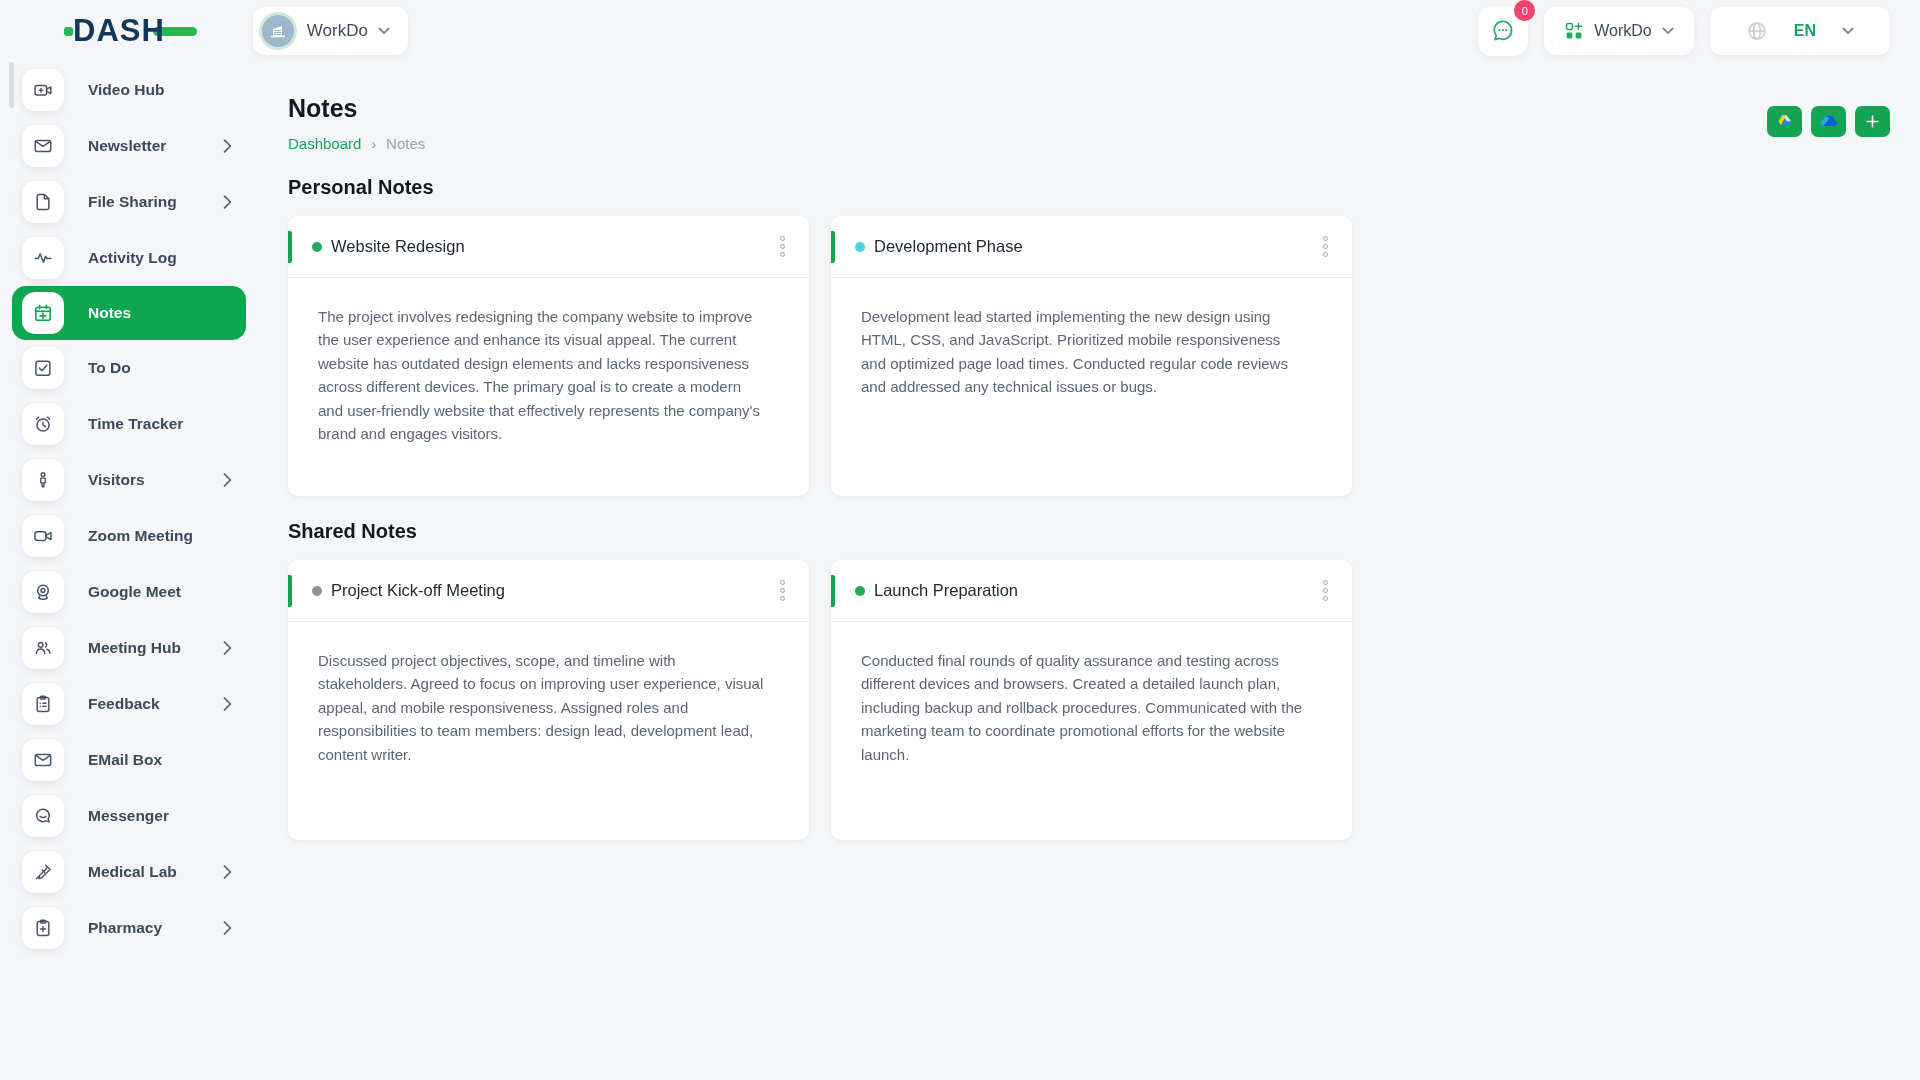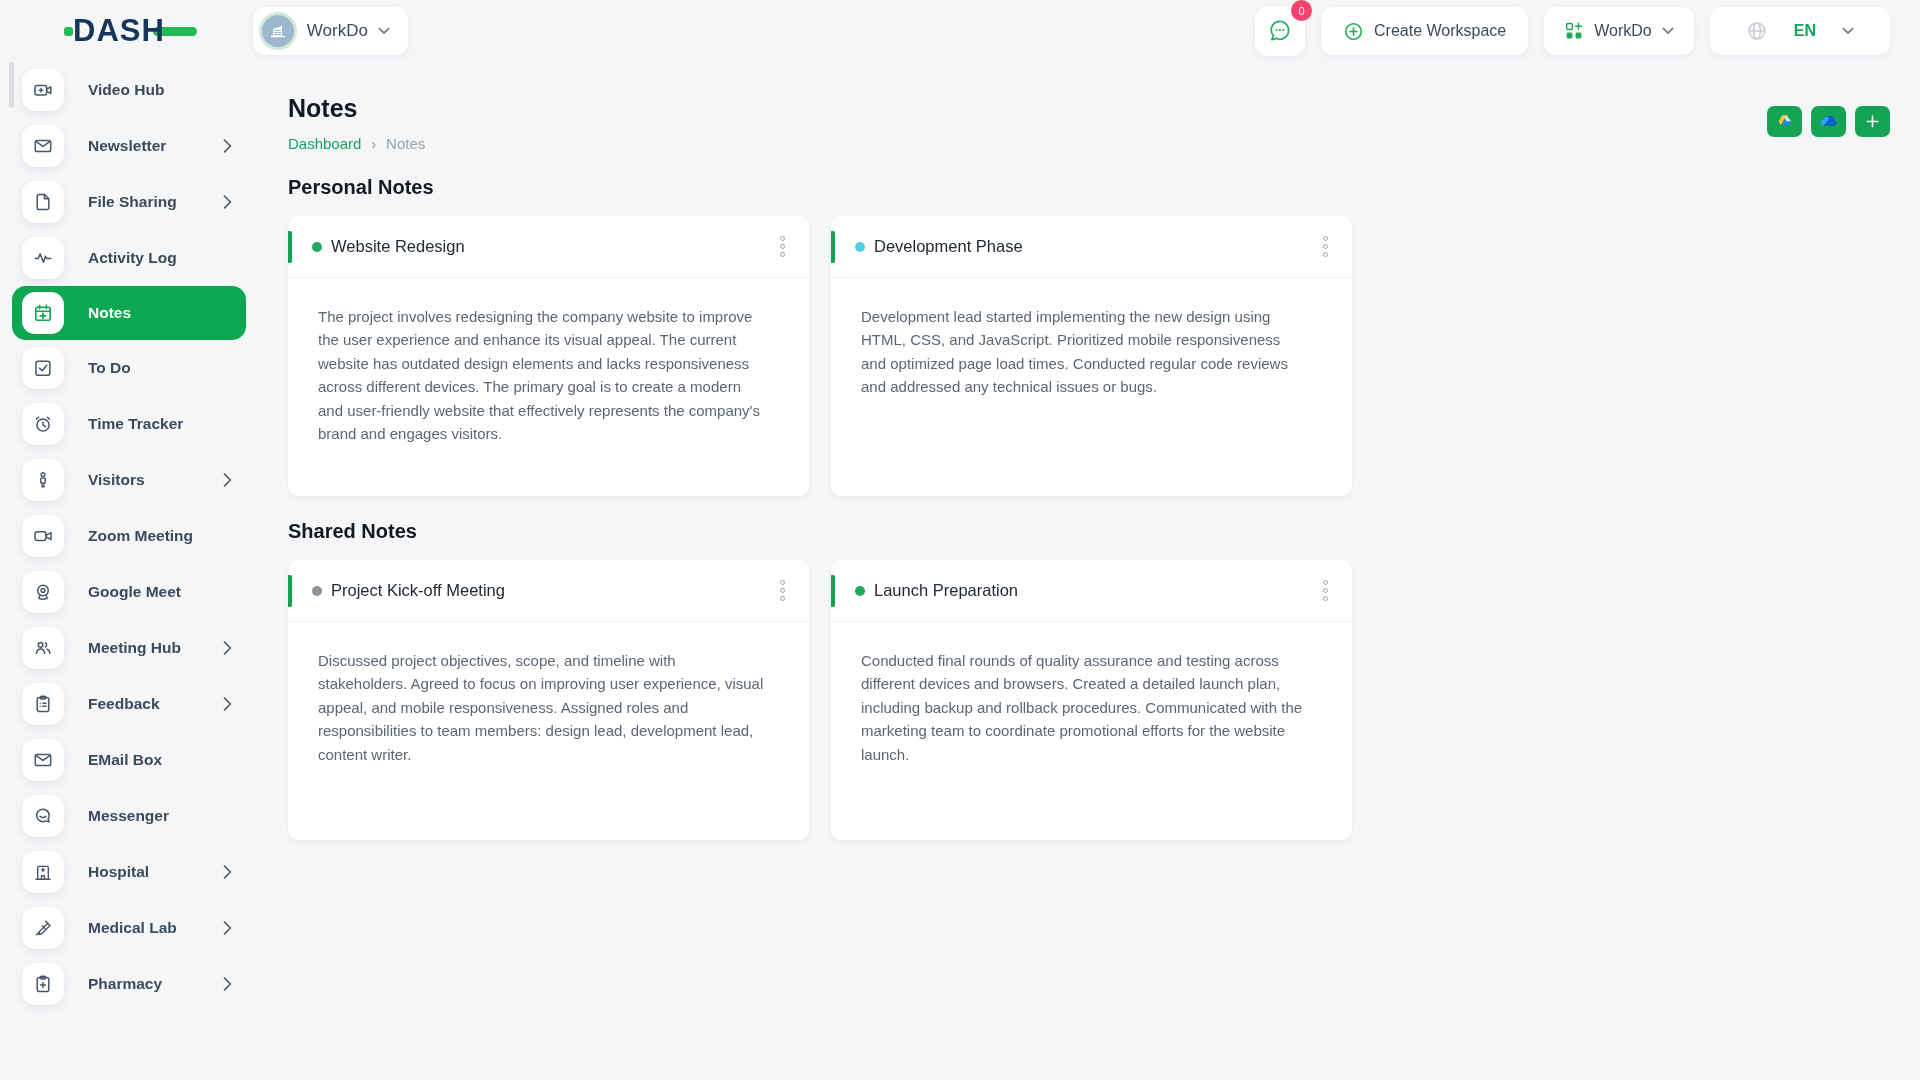--- a/index.html
+++ b/index.html
@@ -93,27 +93,20 @@
     <div class="icon-btn">
       <svg width="26" height="26" viewBox="0 0 23 23">
         <path d="M19 10.6a7.6 7.6 0 1 0-13.4 4.9l-1.2 3.6 3.7-1.1A7.6 7.6 0 0 0 19 10.6z" fill="none" stroke="#21ad64" stroke-width="1.5" stroke-linejoin="round"></path>
         <circle cx="8.4" cy="10.7" r=".95" fill="#21ad64"></circle>
         <circle cx="11.4" cy="10.7" r=".95" fill="#21ad64"></circle>
         <circle cx="14.4" cy="10.7" r=".95" fill="#21ad64"></circle>
       </svg>
       <span class="badge">0</span>
     </div>
 
-    <div class="pill" style="padding:0 22px">
-      <svg width="21" height="21" viewBox="0 0 20 20">
-        <circle cx="10" cy="10" r="7.4" fill="none" stroke="#21a954" stroke-width="1.5"></circle>
-        <path d="M10 6.7v6.6M6.7 10h6.6" stroke="#21a954" stroke-width="1.5" stroke-linecap="round"></path>
-      </svg>
-      <span class="hdr-label">Create Workspace</span>
-    </div>
 
     <div class="pill" style="padding:0 20px">
       <svg width="20" height="20" viewBox="0 0 20 20">
         <rect x="2.6" y="2.6" width="5.8" height="5.8" rx="1.3" fill="none" stroke="#21a954" stroke-width="1.5"></rect>
         <rect x="2.6" y="11.6" width="5.8" height="5.8" rx="1.3" fill="#21a954"></rect>
         <rect x="11.6" y="11.6" width="5.8" height="5.8" rx="1.3" fill="#21a954"></rect>
         <path d="M14.5 2.3v6M11.5 5.3h6" stroke="#21a954" stroke-width="1.5" stroke-linecap="round"></path>
       </svg>
       <span class="hdr-label">WorkDo</span>
       <svg width="12" height="8" viewBox="0 0 10 7">
@@ -293,34 +286,20 @@
     <div class="item">
       <span class="icon-box">
         <svg width="20" height="20" viewBox="0 0 20 20" fill="none" stroke="currentColor" stroke-width="1.5" stroke-linecap="round" stroke-linejoin="round">
           <path d="M9.9 3.2a6.2 6.2 0 1 0 2.8 11.7l3.4 1-1-3.1A6.2 6.2 0 0 0 9.9 3.2z"></path>
             <path d="M7 10.4c1.7 1.3 4.2 1.3 5.9 0"></path>
           </svg>
       </span>
       <span class="item-label">Messenger</span>
     </div>
 
-    <div class="item">
-      <span class="icon-box">
-        <svg width="20" height="20" viewBox="0 0 20 20" fill="none" stroke="currentColor" stroke-width="1.4" stroke-linecap="round" stroke-linejoin="round">
-          <path d="M4.7 17.2V5.4a1 1 0 0 1 1-1h8.6a1 1 0 0 1 1 1v11.8"></path>
-            <path d="M3 17.2h14"></path>
-            <path d="M10 6.3v3.1M8.5 7.9h3.1"></path>
-            <path d="M8.5 17.2v-3.5h3v3.5"></path>
-          </svg>
-      </span>
-      <span class="item-label">Hospital</span>
-      <svg class="chev" width="9" height="14" viewBox="0 0 7 12">
-          <path d="M1 1l5 5-5 5" fill="none" stroke="currentColor" stroke-width="1.5" stroke-linecap="round" stroke-linejoin="round"></path>
-        </svg>
-    </div>
 
     <div class="item">
       <span class="icon-box">
         <svg width="20" height="20" viewBox="0 0 20 20" fill="none" stroke="currentColor" stroke-width="1.4" stroke-linecap="round" stroke-linejoin="round">
           <path d="M12.7 3.2l4.1 4.1"></path>
             <path d="M14.8 5.3L7 13.1a1.7 1.7 0 0 0-.5.8l-.7 2.6 2.6-.7a1.7 1.7 0 0 0 .8-.5l7.8-7.8"></path>
             <path d="M3.3 16.7l2.5-2.5"></path>
             <path d="M9.3 8.1l2.5 2.5"></path>
           </svg>
       </span>

